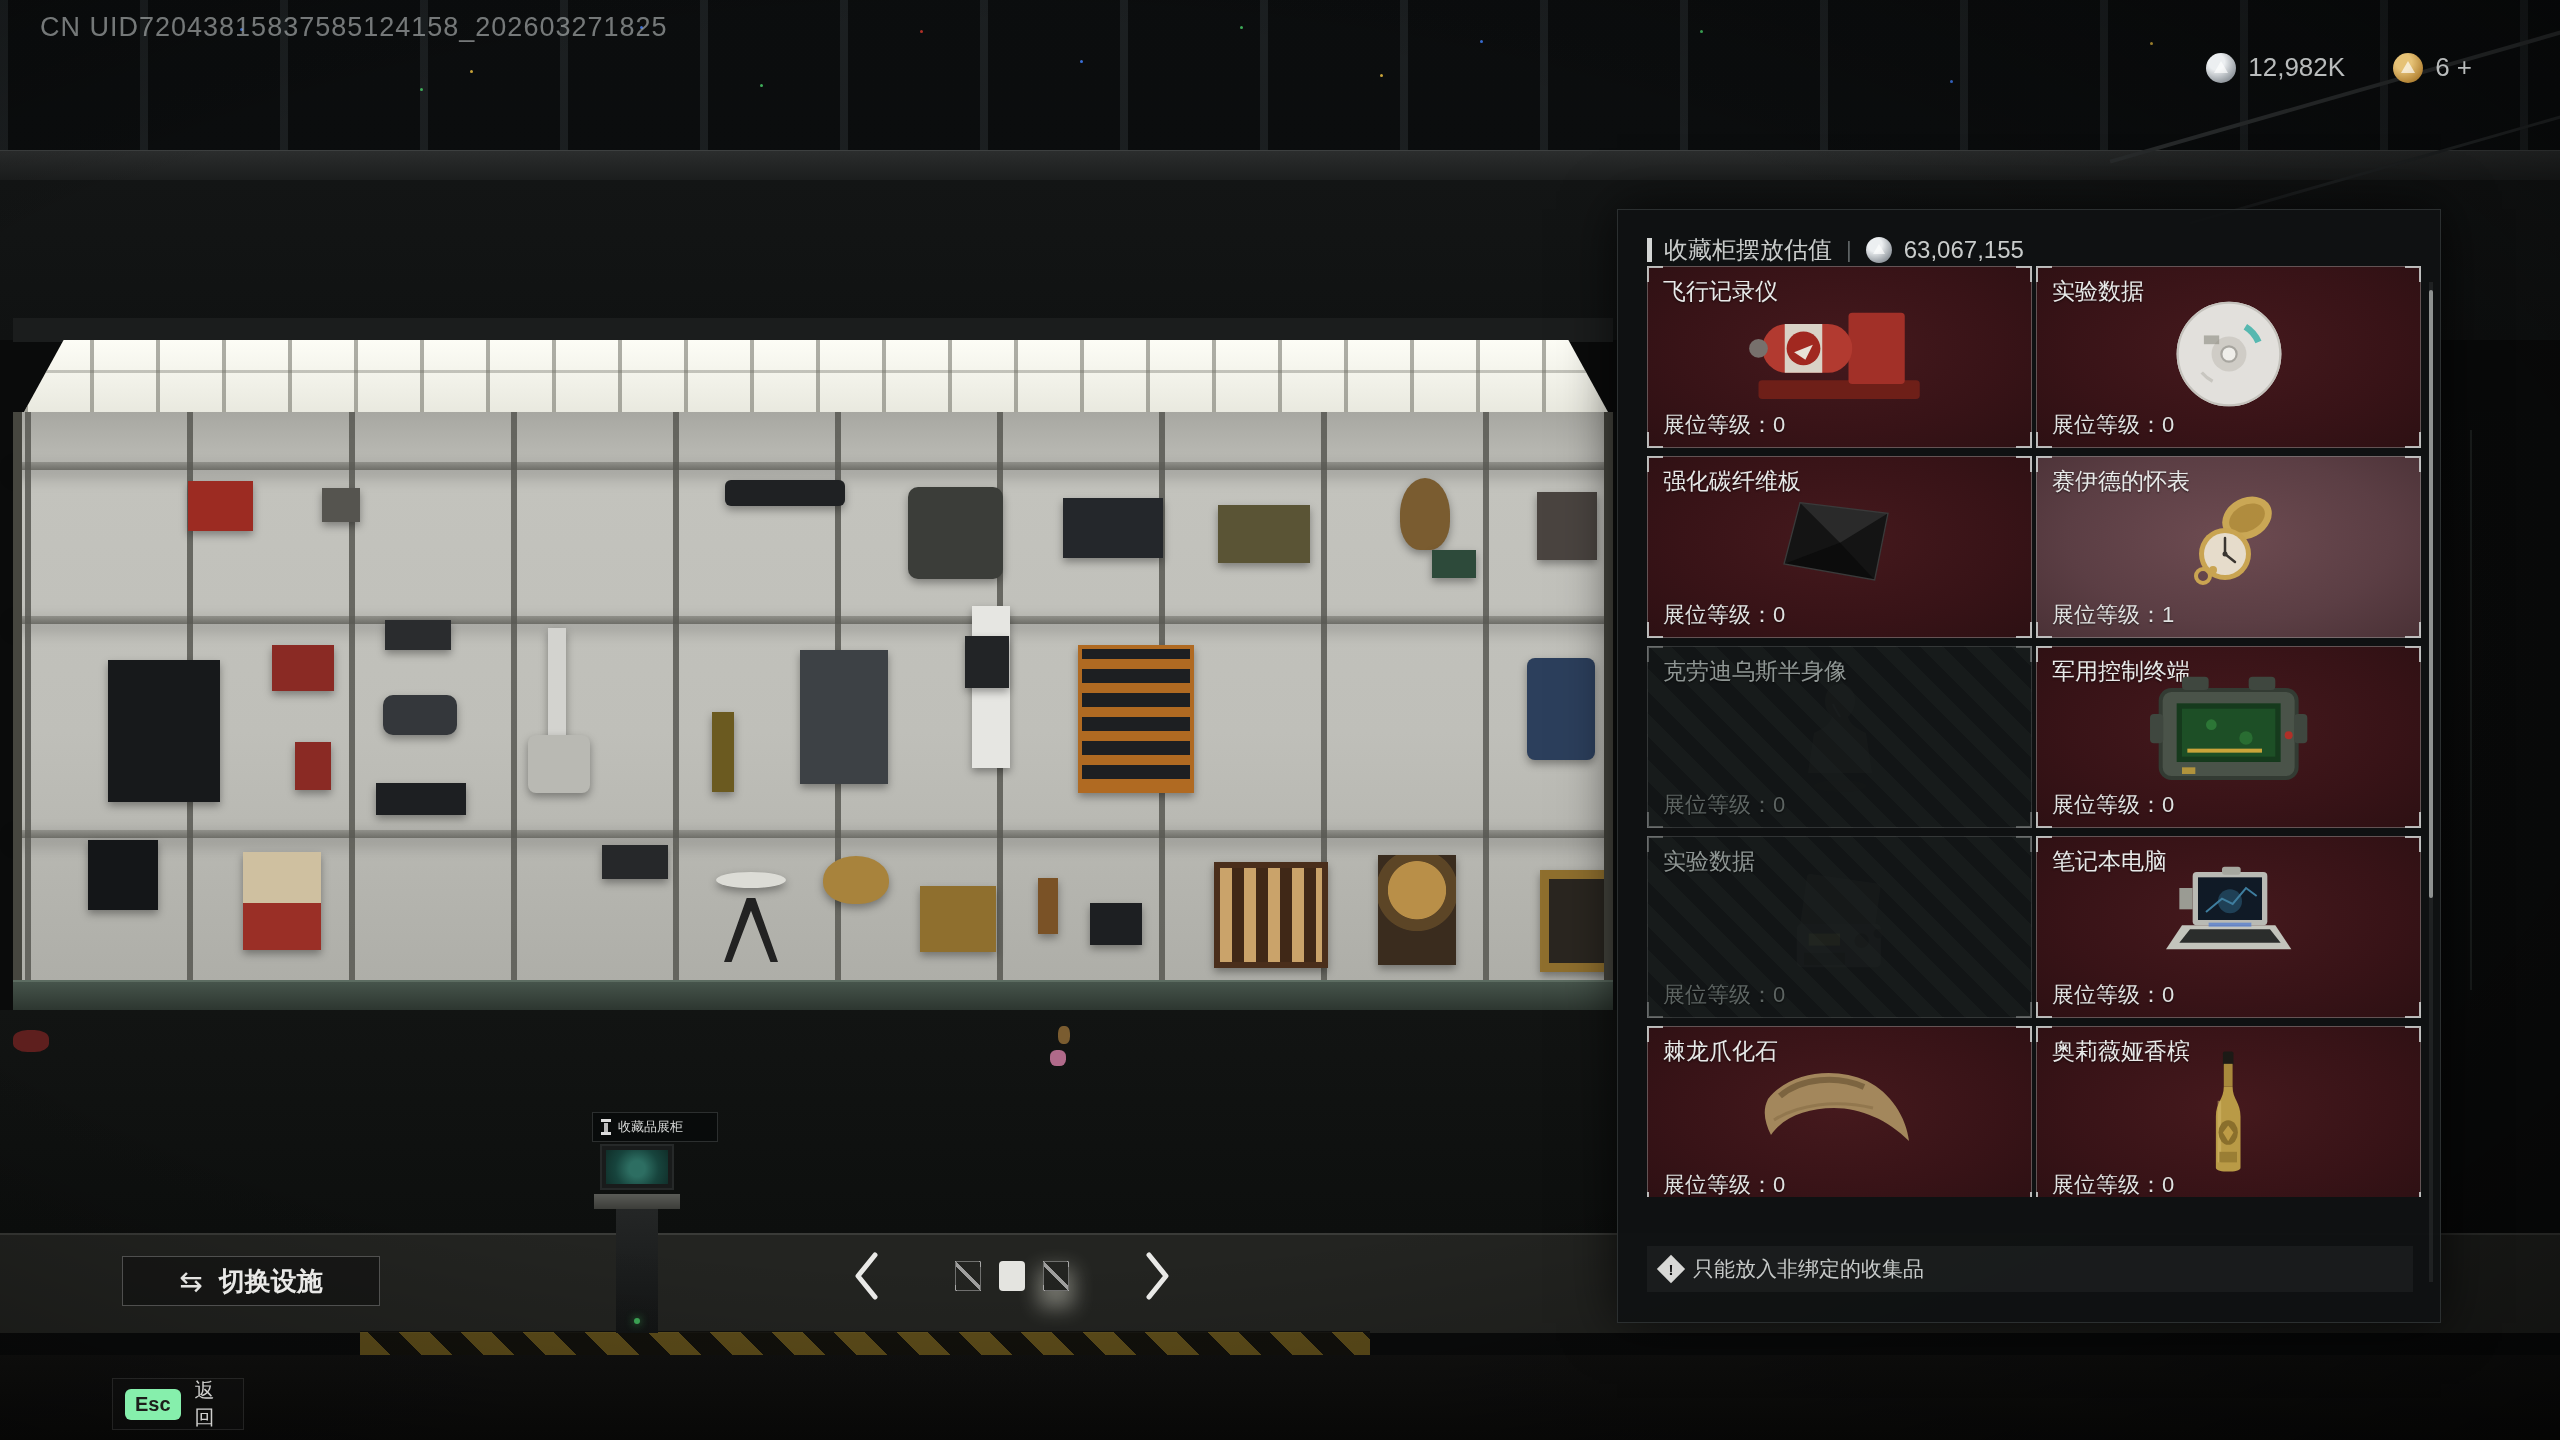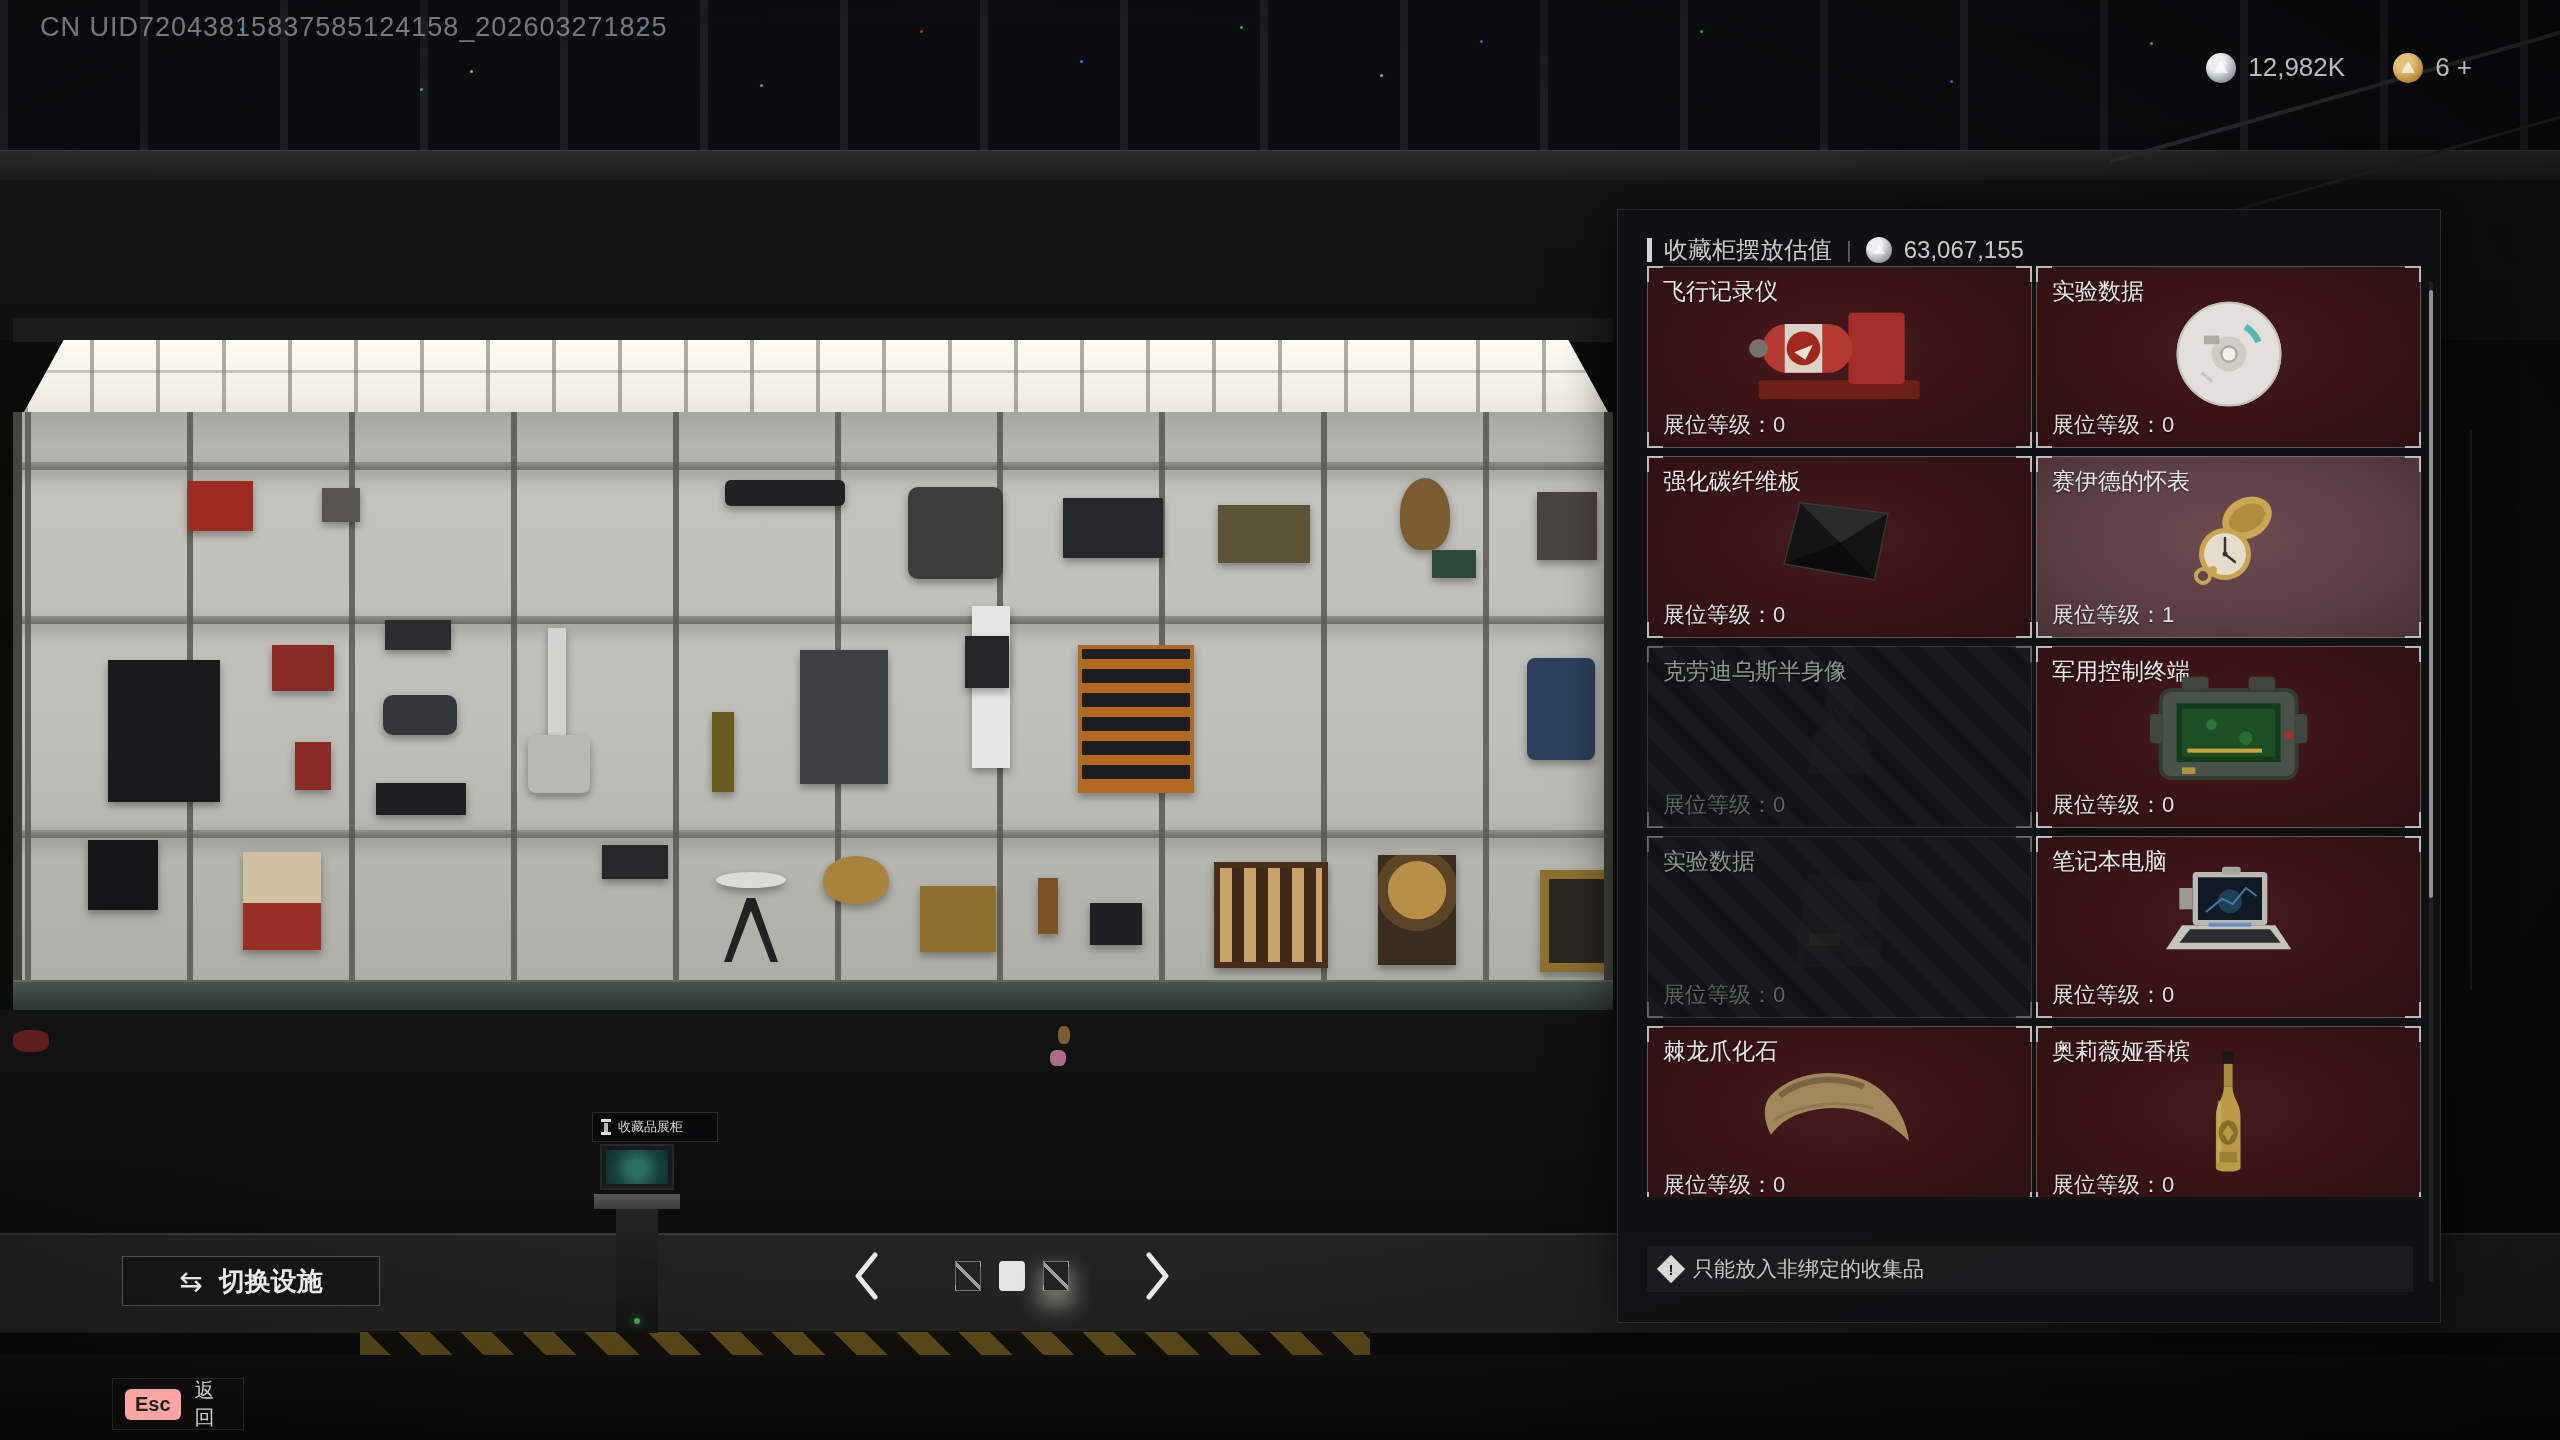--- a/index.html
+++ b/index.html
@@ -85,21 +85,21 @@
   .switch-icon{font-size:28px;font-weight:normal;color:#e4e4e2;}
   .pager{left:852px;top:1244px;width:320px;height:64px;display:flex;align-items:center;justify-content:space-between;z-index:6;}
   .dots{display:flex;gap:18px;align-items:center;}
   .dot{width:26px;height:30px;border:1px solid rgba(175,175,175,.55);box-sizing:border-box;cursor:pointer;}
   .dot--slash,.dot--slash-glow{background:linear-gradient(45deg,transparent 46%,rgba(200,200,200,.75) 46% 54%,transparent 54%);}
   .dot--active{background:#e4e4e0;border-color:transparent;border-radius:4px;}
   .dot--slash-glow{box-shadow:0 12px 20px 5px rgba(235,235,220,.4);}
   .chev{cursor:pointer;}
   .esc-hint{left:112px;top:1378px;width:132px;height:52px;background:rgba(18,18,18,.38);border:1px solid rgba(130,130,130,.2);
     display:flex;align-items:center;gap:14px;padding:0 12px;box-sizing:border-box;cursor:pointer;z-index:6;}
-  .esc-key{background:#fca5a5;color:#1d1d1b;font-weight:bold;font-size:20px;border-radius:6px;padding:4px 10px;}
+  .esc-key{background:#86efac;color:#1d1d1b;font-weight:bold;font-size:20px;border-radius:6px;padding:4px 10px;}
   .esc-label{color:#cfcfcd;font-size:20px;}
 
   
   .panel{left:1617px;top:209px;width:824px;height:1114px;background:rgba(15,18,19,.97);
     border:1px solid #2b2f30;box-sizing:border-box;z-index:10;box-shadow:0 0 50px rgba(0,0,0,.7);}
   .panel-header{position:absolute;left:29px;top:24px;display:flex;align-items:center;gap:12px;color:#c9cccb;font-size:24px;}
   .hdr-accent{width:5px;height:24px;background:#d4d6d5;}
   .hdr-sep{color:#5e6364;font-size:22px;margin:0 2px;}
   .coin.small{width:26px;height:26px;}
   .coin.small::after{left:7px;top:7px;border-left:6px solid transparent;border-right:6px solid transparent;border-bottom:10px solid rgba(255,255,255,.65);}

